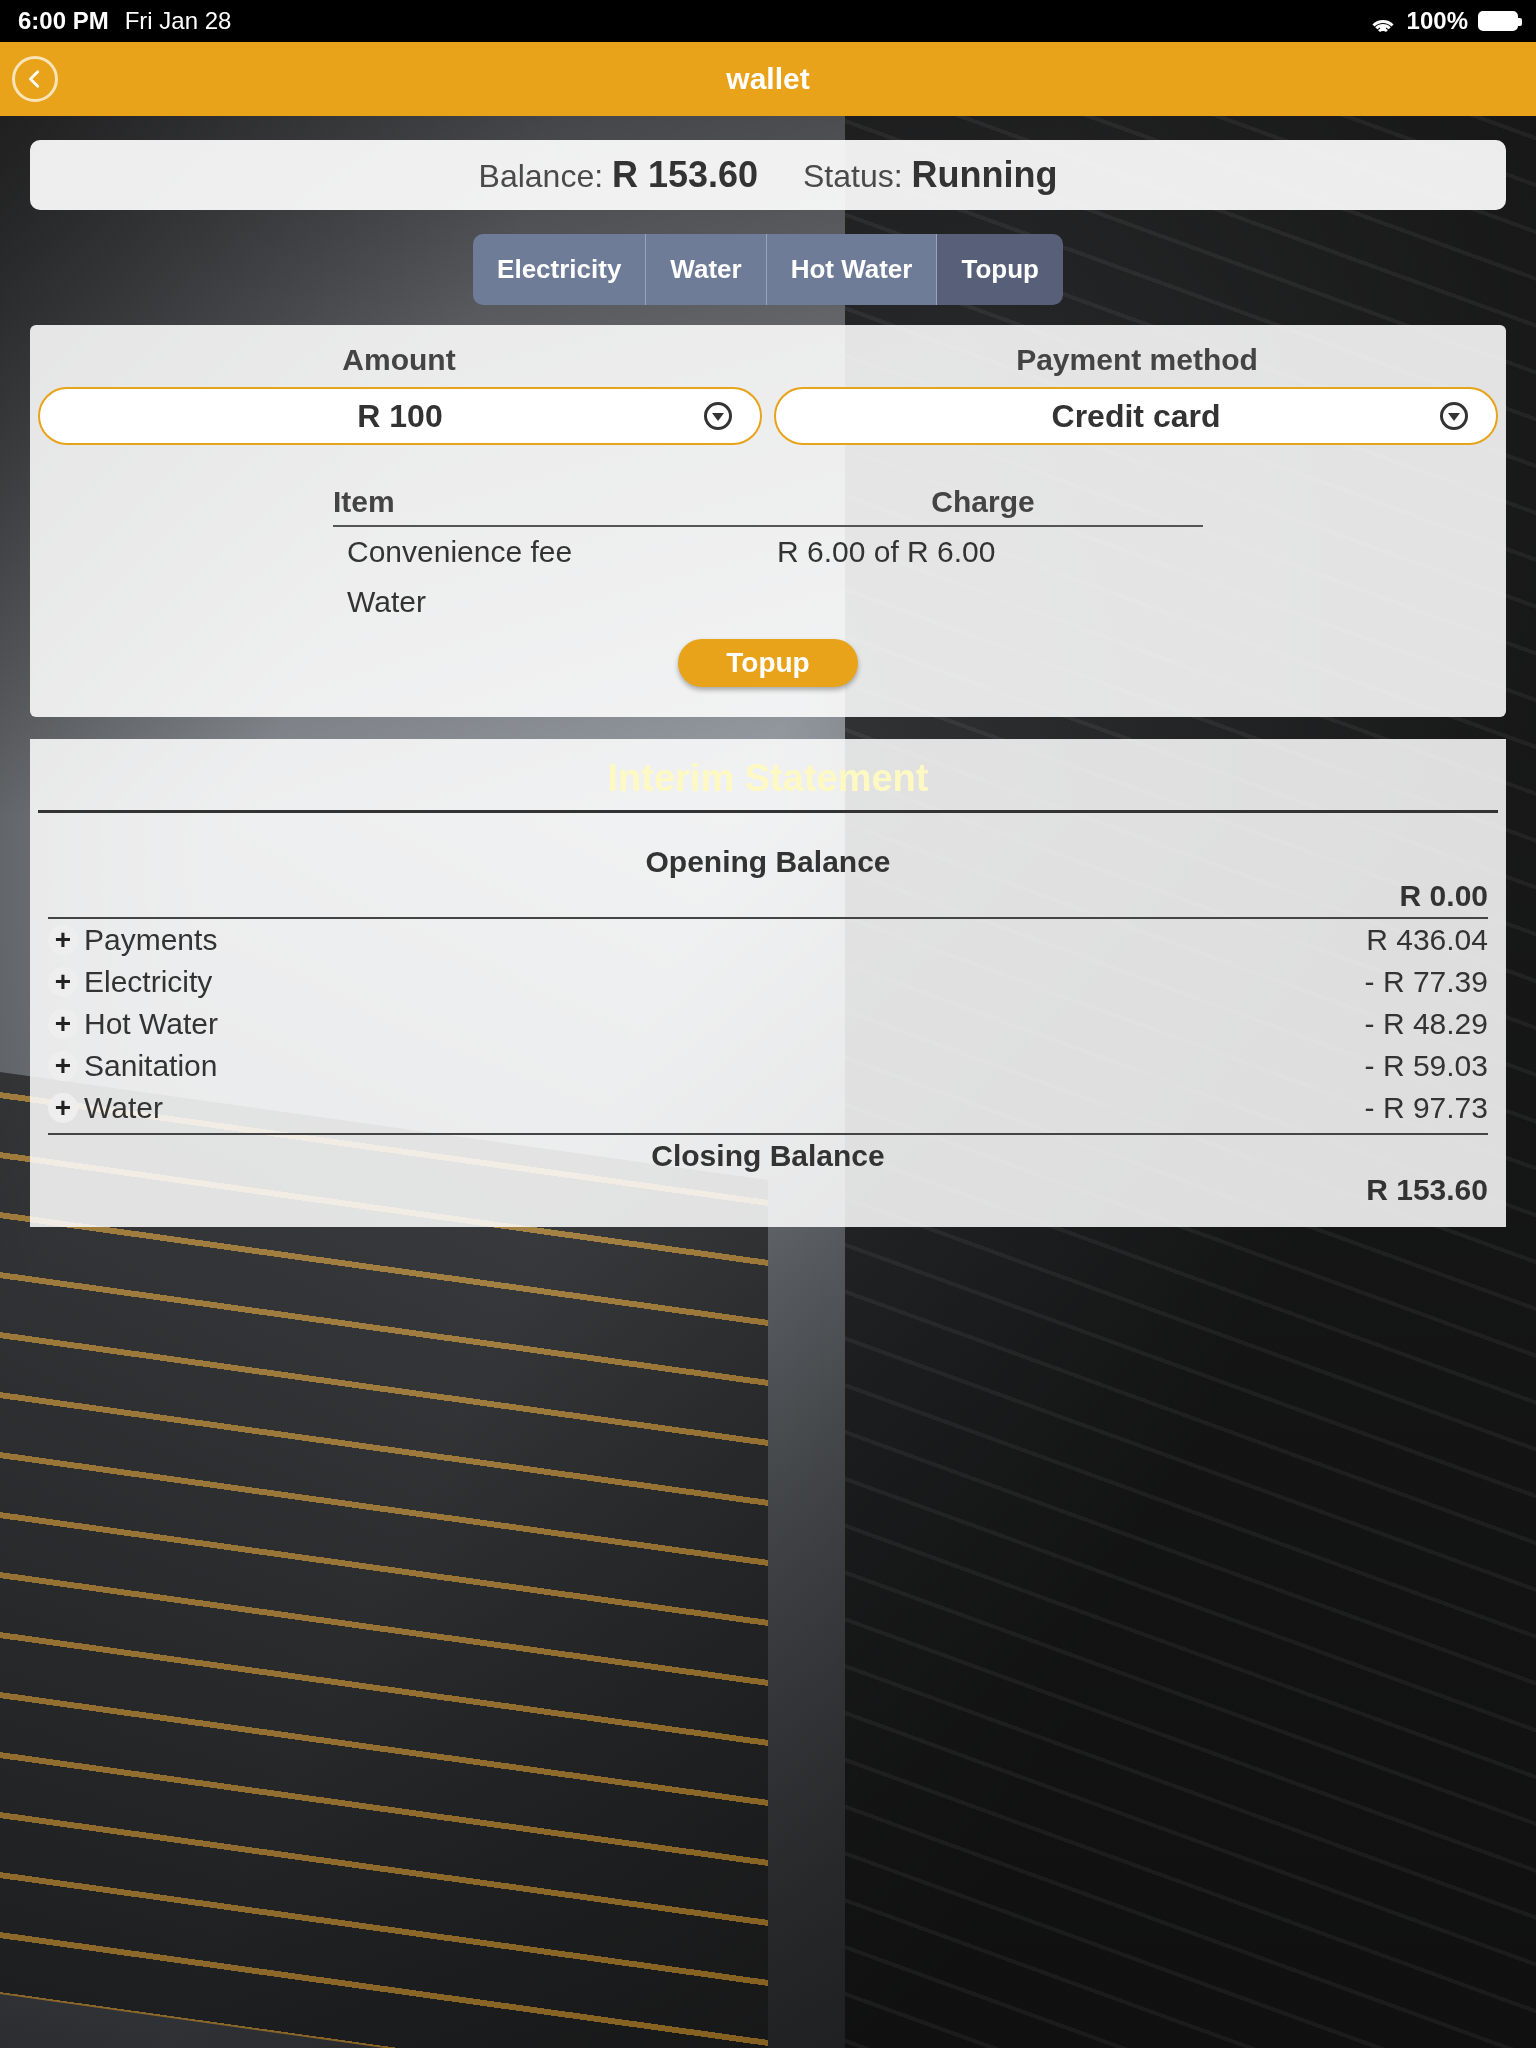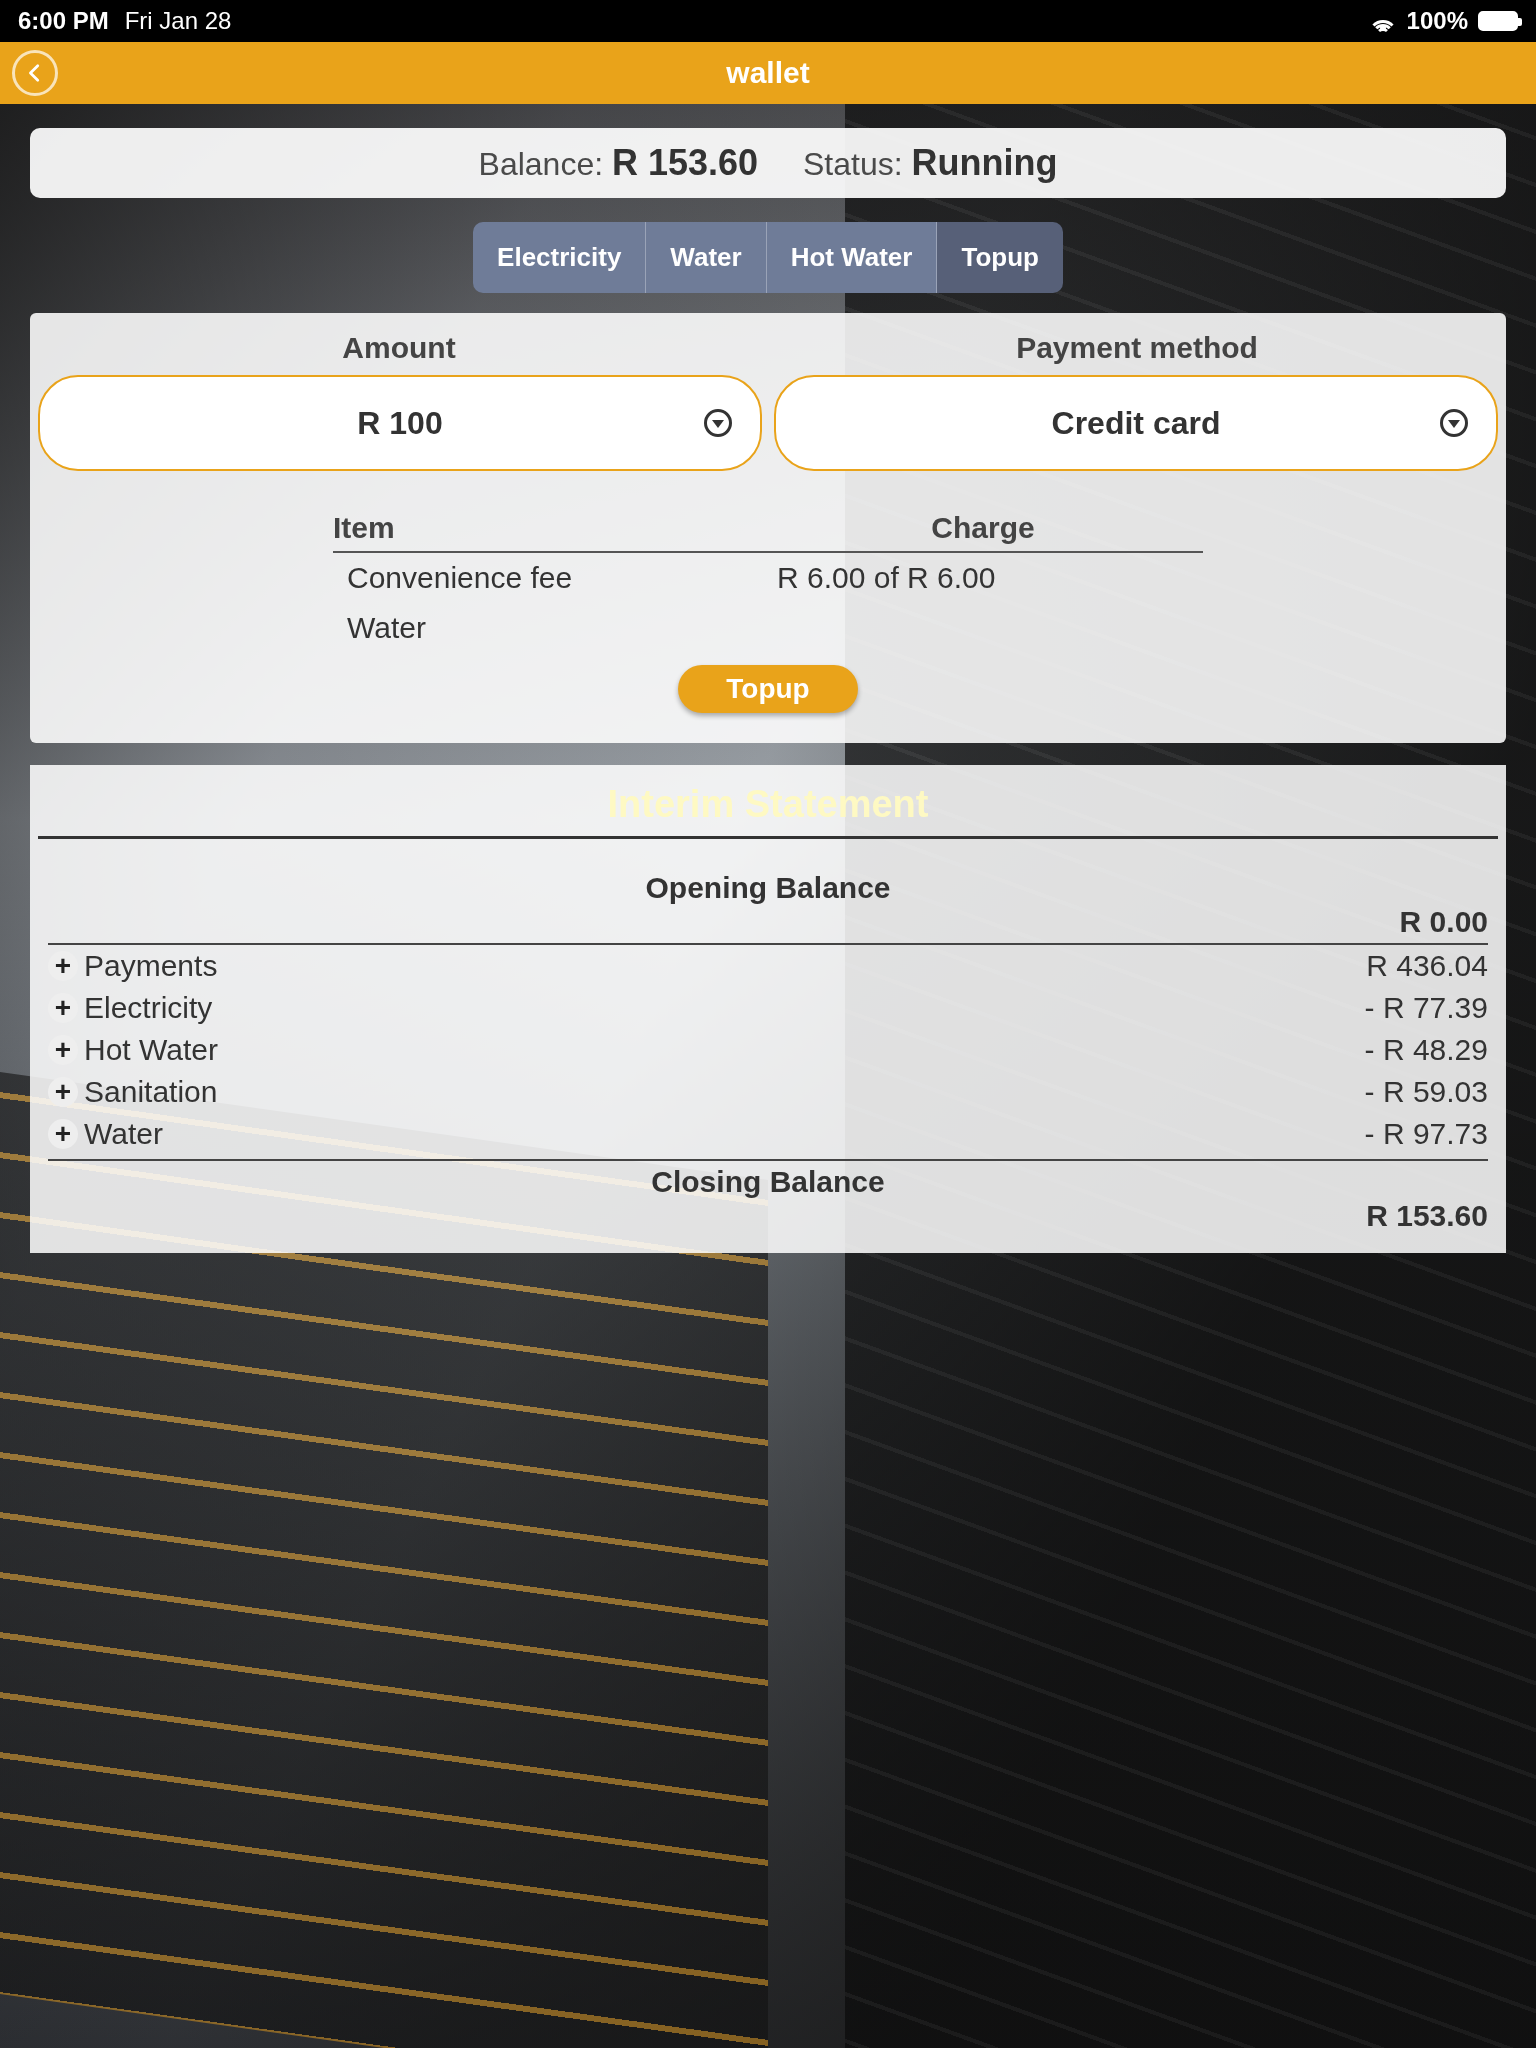--- a/index.html
+++ b/index.html
@@ -54,21 +54,21 @@
   .wifi-icon span { position:absolute; bottom:-4px; left:50%; border:3px solid #fff; border-bottom:none; border-left-color:transparent; border-right-color:transparent; border-radius:50% 50% 0 0 / 100% 100% 0 0; transform:translateX(-50%); }
   .wifi-icon span:nth-child(1){ width:14px; height:7px; }
   .wifi-icon span:nth-child(2){ width:22px; height:11px; }
   .wifi-icon span:nth-child(3){ width:30px; height:15px; }
   .battery { width:40px; height:20px; border:2px solid #fff; border-radius:5px; position:relative; background:#fff; }
   .battery::after { content:""; position:absolute; right:-6px; top:5px; width:4px; height:8px; background:#fff; border-radius:0 2px 2px 0; }
 
   
   .nav-bar {
     position: relative;
-    height: 62px;
+    height: 74px;
     background: #e9a31a;
     display: flex;
     align-items: center;
     justify-content: center;
     z-index: 10;
   }
   .nav-title { color:#fff; font-size:30px; font-weight:700; }
   .back-btn {
     position:absolute; left:12px; top:50%; transform:translateY(-50%);
     width:46px; height:46px; border:3px solid rgba(255,255,255,0.7); border-radius:50%;
@@ -123,21 +123,21 @@
   }
   .row2 { display:flex; }
   .col { flex:1; text-align:center; }
   .col-label { font-size:30px; font-weight:700; color:#444; padding: 6px 0 10px; }
   .pill-row { display:flex; gap:12px; padding: 0 8px; }
   .pill {
     flex:1;
     border:2px solid #e9a31a;
     border-radius: 40px;
     background:#fff;
-    height:96px;
+    height:58px;
     display:flex; align-items:center; justify-content:center;
     font-size:32px; font-weight:700; color:#333;
     position:relative;
     cursor:pointer;
   }
   .pill .chev {
     position:absolute; right:28px; top:50%; transform:translateY(-50%);
     width:28px; height:28px; border:3px solid #333; border-radius:50%;
     display:flex; align-items:center; justify-content:center;
   }

